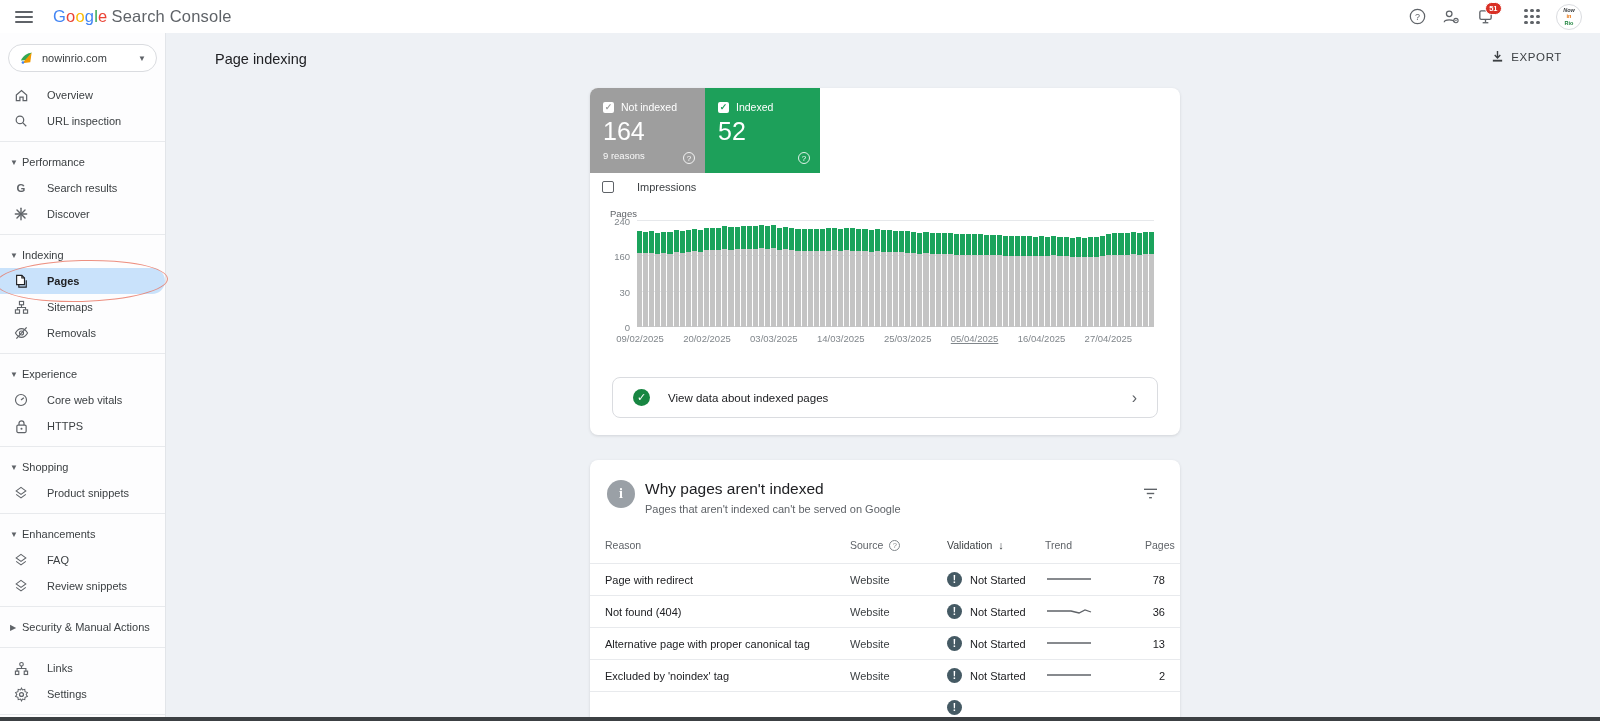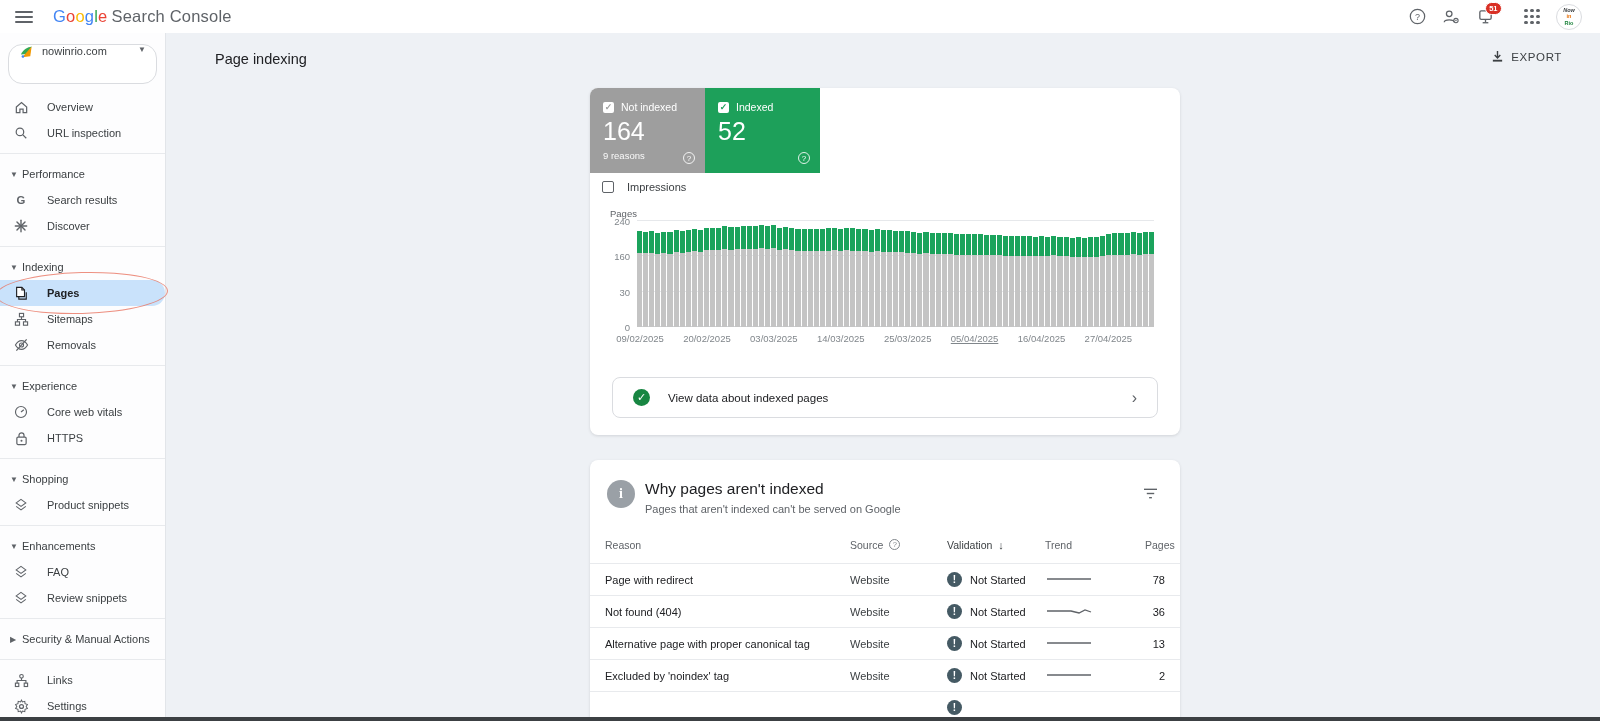--- a/index.html
+++ b/index.html
@@ -19,21 +19,21 @@
   .header-icons { margin-left:auto; display:flex; align-items:center; gap:16px; margin-right:18px; }
   .hicon { position:relative; width:18px; height:18px; display:flex; align-items:center; justify-content:center; cursor:pointer; color:#5f6368; }
   .badge { position:absolute; top:-6px; right:-8px; background:#d93025; color:#fff; font-size:7.5px; font-weight:bold; border-radius:8px; padding:2px 3.5px; border:1.5px solid #fff; line-height:1; }
   .apps-grid { display:grid; grid-template-columns:repeat(3,4px); grid-template-rows:repeat(3,4px); gap:2px; margin-left:14px; }
   .apps-grid i { width:3.5px; height:3.5px; border-radius:50%; background:#5f6368; }
   .avatar { width:26px; height:26px; border-radius:50%; background:#fff; border:1px solid #dadce0; display:flex; flex-direction:column; align-items:center; justify-content:center; font-size:5.5px; font-weight:bold; line-height:1.15; cursor:pointer; }
   .avatar .l1{color:#3c4043; font-style:italic;} .avatar .l2{color:#e8710a;} .avatar .l3{color:#188038;}
 
   
   .sidebar { position:absolute; left:0; top:33px; width:166px; bottom:0; background:#fdfdfe; border-right:1px solid #e2e5e9; z-index:10; }
-  .property-pill { margin:11px 8px 10px 8px; height:40px; background:#fff; border:1px solid #dadce0; border-radius:14px; display:flex; padding:0 10px; cursor:pointer; }
+  .property-pill { margin:11px 8px 10px 8px; height:28px; background:#fff; border:1px solid #dadce0; border-radius:14px; display:flex; align-items:center; padding:0 10px; cursor:pointer; }
   .property-pill .pname { font-size:11px; color:#3c4043; margin-left:8px; }
   .property-pill .caret { margin-left:auto; color:#5f6368; font-size:8px; }
   .nav-item, .nav-section { height:26px; display:flex; align-items:center; font-size:11px; color:#3c4043; cursor:pointer; position:relative; }
   .nav-item { padding-left:13px; }
   .nav-item .nicon { width:16px; height:16px; display:flex; align-items:center; justify-content:center; color:#5f6368; }
   .nav-item .nlabel { margin-left:18px; }
   .nav-item.selected { background:#c9e2fb; border-radius:0 16px 16px 0; color:#202124; font-weight:bold; }
   .nav-section { padding-left:10px; color:#3c4043; }
   .nav-section .caret { font-size:8px; color:#5f6368; width:10px; }
   .nav-section .slabel { margin-left:2px; }
@@ -54,21 +54,21 @@
   .chip-gray { background:#9e9e9e; border-radius:8px 0 0 0; }
   .chip-green { background:#1da05a; }
   .chip-top { position:absolute; left:13px; top:13px; display:flex; align-items:center; gap:7px; }
   .cbx { width:11px; height:11px; background:#fff; border-radius:2px; font-size:9px; font-weight:bold; display:flex; align-items:center; justify-content:center; line-height:1; }
   .chip-gray .cbx { color:#9e9e9e; } .chip-green .cbx { color:#1da05a; }
   .chip-label { font-size:10.5px; }
   .chip-value { position:absolute; left:13px; top:29px; font-size:25px; font-weight:400; }
   .chip-sub { position:absolute; left:13px; top:62px; font-size:9.5px; opacity:.95; }
   .chip-help { position:absolute; right:10px; bottom:9px; width:12px; height:12px; border:1px solid rgba(255,255,255,.85); border-radius:50%; font-size:8px; display:flex; align-items:center; justify-content:center; }
 
-  .impressions { position:absolute; left:12px; top:93px; display:flex; align-items:center; gap:13px; font-size:11px; color:#3c4043; cursor:pointer; }
+  .impressions { position:absolute; left:12px; top:93px; display:flex; align-items:center; gap:23px; font-size:11px; color:#3c4043; cursor:pointer; }
   .impressions .box { width:12px; height:12px; border:1.5px solid #5f6368; border-radius:2px; background:#fff; }
 
   
   .chart { position:absolute; left:12px; right:26px; top:120px; height:146px; }
   .chart-ylabel { position:absolute; left:8px; top:0; font-size:9.5px; color:#5f6368; }
   .ylabels { position:absolute; left:0; top:13px; width:28px; height:106px; }
   .ylabels span { position:absolute; right:0; font-size:9.5px; color:#80868b; transform:translateY(50%); }
   .plot { position:absolute; left:35px; right:0; top:13px; height:106px; }
   .gridline { position:absolute; left:0; right:0; height:1px; background:#e6e8eb; }
   .gridline.zero { background:#cfd2d6; }
@@ -88,21 +88,21 @@
 
   
   .card2-head { position:relative; padding:20px 20px 6px 17px; }
   .info-circle { position:absolute; left:17px; top:20px; width:28px; height:28px; border-radius:50%; background:#9aa0a6; color:#fff; font-size:14px; font-weight:bold; display:flex; align-items:center; justify-content:center; font-family:"Liberation Serif",serif; }
   .card2-title { margin-left:38px; font-size:15.5px; color:#202124; }
   .card2-sub { margin-left:38px; margin-top:5px; font-size:11px; color:#5f6368; }
   .filter-icon { position:absolute; right:22px; top:26px; cursor:pointer; color:#5f6368; }
 
   .trow { display:grid; grid-template-columns:245px 97px 98px 100px 1fr; align-items:center; padding:0 15px; }
   .thead { height:36px; font-size:10.5px; color:#5f6368; margin-top:6px; }
-  .thead .hcell { display:flex; gap:6px; }
+  .thead .hcell { display:flex; align-items:center; gap:6px; }
   .thead .right { justify-content:flex-end; }
   .qmark { width:11px; height:11px; border:1px solid #80868b; border-radius:50%; font-size:7.5px; color:#80868b; display:flex; align-items:center; justify-content:center; }
   .sort-arrow { font-size:11px; color:#3c4043; }
   .rrow { height:32px; border-top:1px solid #e8eaed; font-size:11px; color:#202124; cursor:pointer; }
   .rrow .src { color:#3c4043; }
   .valid { display:flex; align-items:center; gap:8px; }
   .vcircle { width:15px; height:15px; border-radius:50%; background:#455a64; color:#fff; font-size:10px; font-weight:bold; display:flex; align-items:center; justify-content:center; line-height:1; }
   .pages-cell { text-align:right; }
 
   .bottom-edge { position:absolute; left:0; bottom:0; width:1600px; height:4px; background:#3c4043; z-index:50; }

